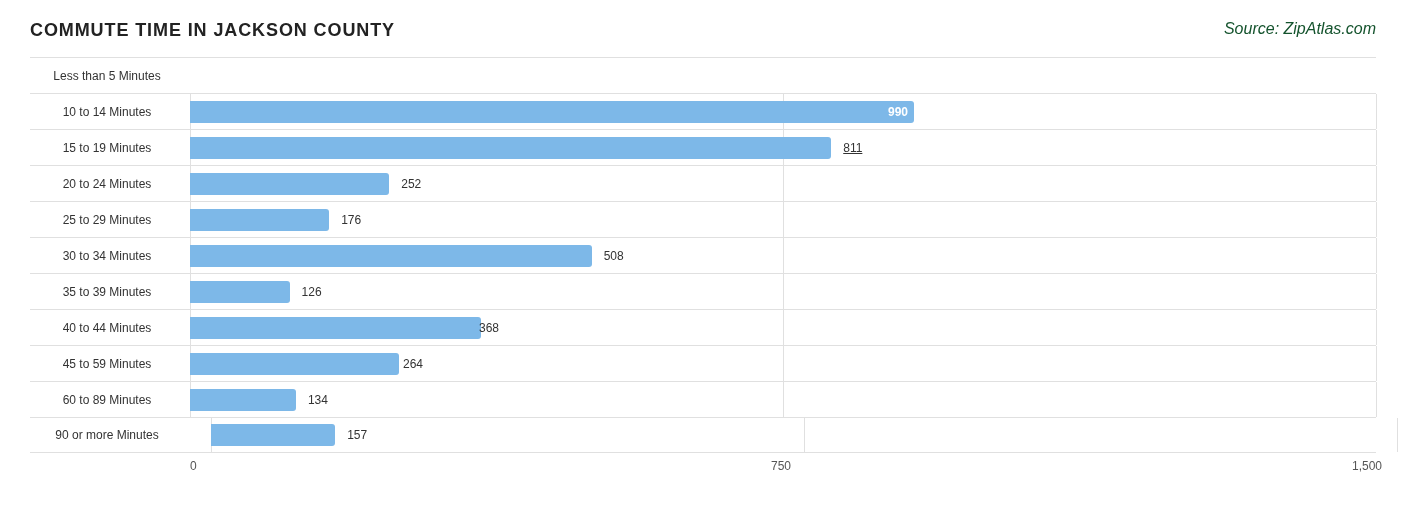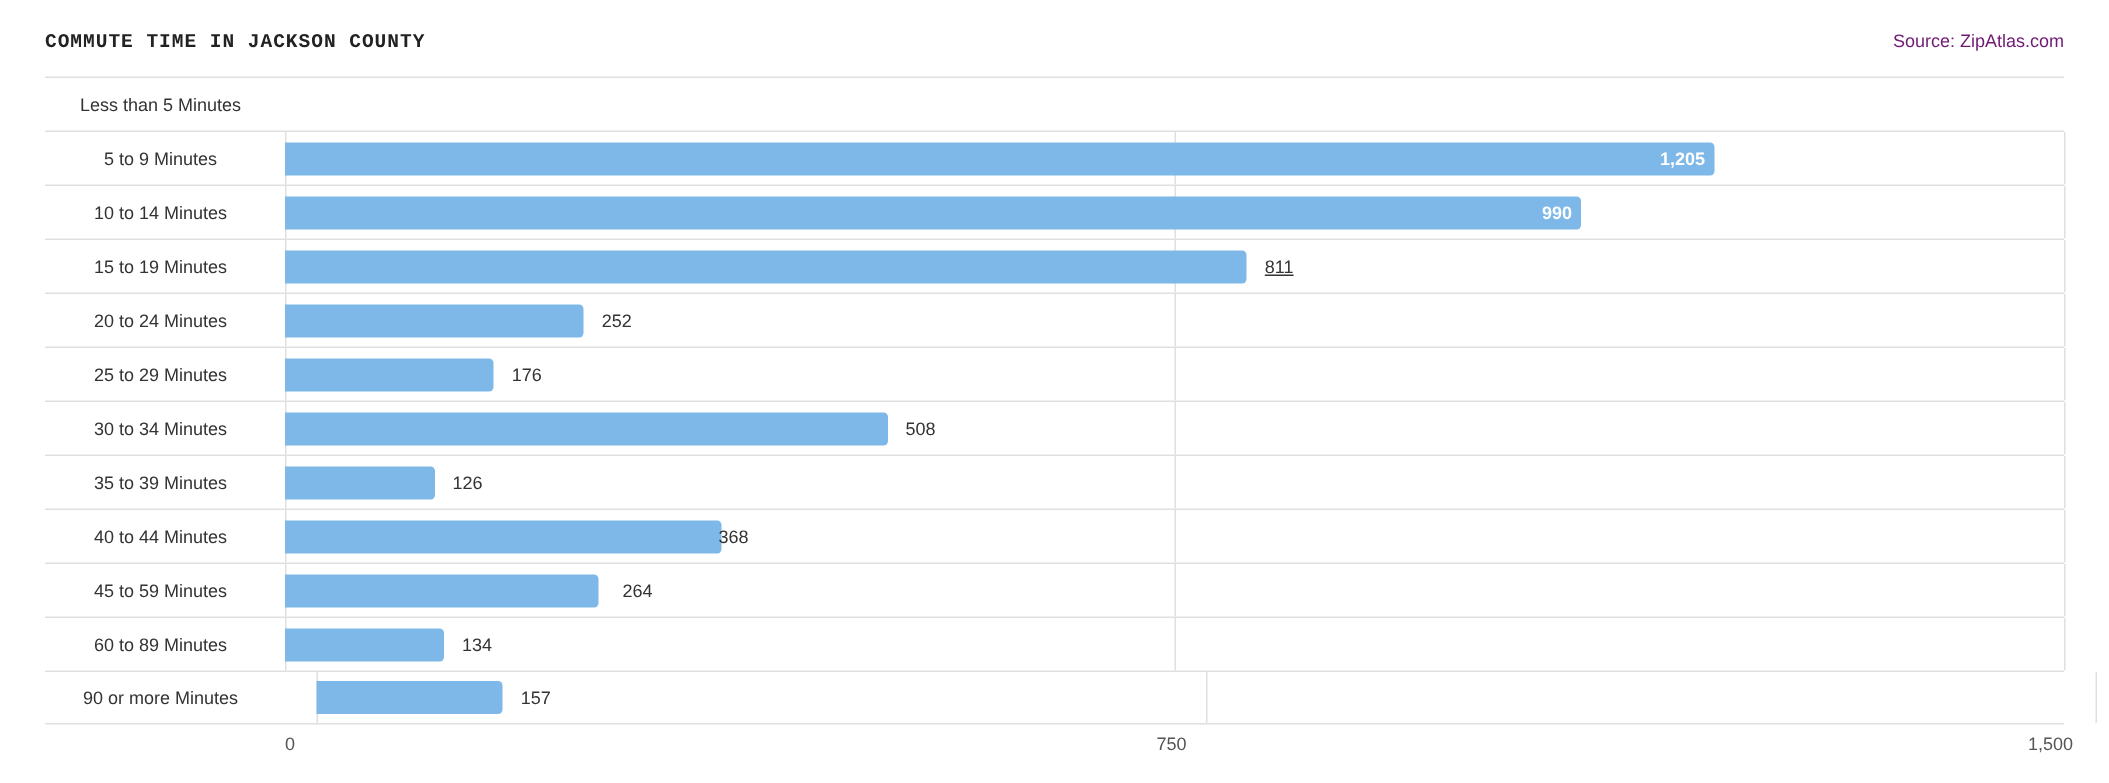--- a/index.html
+++ b/index.html
@@ -10,30 +10,30 @@
       min-height: 522px;
       padding: 20px 30px 30px 30px;
     }
     .header {
       display: flex;
       justify-content: space-between;
       align-items: flex-start;
       margin-bottom: 16px;
     }
     .chart-title {
-      font-size: 13px;
+      font-size: 18px;
       font-weight: bold;
       letter-spacing: 0.05em;
       color: #222;
       text-transform: uppercase;
-      font-family: Liberation Mono, monospace;
     }
     .source {
-      font-size: 12px;
-      color: #701a75;
+      font-size: 16px;
+      color: #14532d;
+      font-style: italic;
     }
     .chart-area {
       display: flex;
       flex-direction: column;
       width: 100%;
     }
     .bar-row {
       display: flex;
       align-items: center;
       height: 36px;
@@ -113,37 +113,26 @@
   <span class="chart-title">COMMUTE TIME IN JACKSON COUNTY</span>
   <span class="source">Source: ZipAtlas.com</span>
 </div>
 
 <div class="chart-area">
   <div class="bars-container" id="bars-container">
       <div class="bar-row">
         <div class="bar-label">Less than 5 Minutes</div>
       </div>
       <div class="bar-row">
-        <div class="bar-label">5 to 9 Minutes</div>
-        <div class="bar-track">
-          <div class="x-grid-line" style="left: 0px; z-index: 0;"></div>
-          <div class="x-grid-line" style="left: 593px; z-index: 0;"></div>
-          <div class="x-grid-line" style="left: 1186px; z-index: 0;"></div>
-          <div class="bar-fill" style="width: 952.753px; position: relative; z-index: 1;">
-            <span class="bar-value-inside">1,205</span>
-          </div>
-        </div>
-      </div>
-      <div class="bar-row">
         <div class="bar-label">10 to 14 Minutes</div>
         <div class="bar-track">
           <div class="x-grid-line" style="left: 0px; z-index: 0;"></div>
           <div class="x-grid-line" style="left: 593px; z-index: 0;"></div>
           <div class="x-grid-line" style="left: 1186px; z-index: 0;"></div>
-          <div class="bar-fill" style="width: 864px; position: relative; z-index: 1; text-align: center;">
+          <div class="bar-fill" style="width: 724px; position: relative; z-index: 1; text-align: center;">
             <span class="bar-value-inside">990</span>
           </div>
         </div>
       </div>
       <div class="bar-row">
         <div class="bar-label">15 to 19 Minutes</div>
         <div class="bar-track">
           <div class="x-grid-line" style="left: 0px; z-index: 0;"></div>
           <div class="x-grid-line" style="left: 593px; z-index: 0;"></div>
           <div class="x-grid-line" style="left: 1186px; z-index: 0;"></div>
@@ -200,21 +189,21 @@
           <span class="bar-value" style="position: absolute; left: 283px; z-index: 2;">368</span>
           <div class="bar-fill" style="width: 290.965px; position: relative; z-index: 1;"></div>
         </div>
       </div>
       <div class="bar-row">
         <div class="bar-label">45 to 59 Minutes</div>
         <div class="bar-track">
           <div class="x-grid-line" style="left: 0px; z-index: 0;"></div>
           <div class="x-grid-line" style="left: 593px; z-index: 0;"></div>
           <div class="x-grid-line" style="left: 1186px; z-index: 0;"></div>
-          <span class="bar-value" style="position: absolute; left: 219px; z-index: 2;">264</span>
+          <span class="bar-value" style="position: absolute; left: 207px; z-index: 2;">264</span>
           <div class="bar-fill" style="width: 208.736px; position: relative; z-index: 1;"></div>
         </div>
       </div>
       <div class="bar-row">
         <div class="bar-label">60 to 89 Minutes</div>
         <div class="bar-track">
           <div class="x-grid-line" style="left: 0px; z-index: 0;"></div>
           <div class="x-grid-line" style="left: 593px; z-index: 0;"></div>
           <div class="x-grid-line" style="left: 1186px; z-index: 0;"></div>
           <span class="bar-value" style="position: absolute; left: 111.949px; z-index: 2;">134</span>

